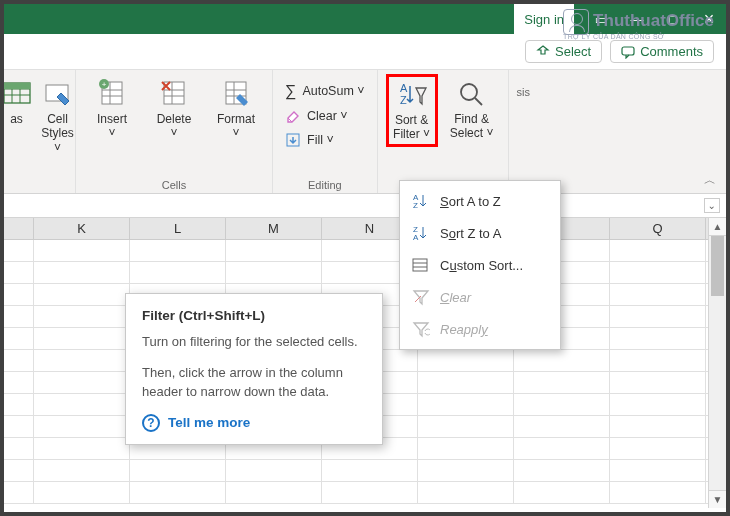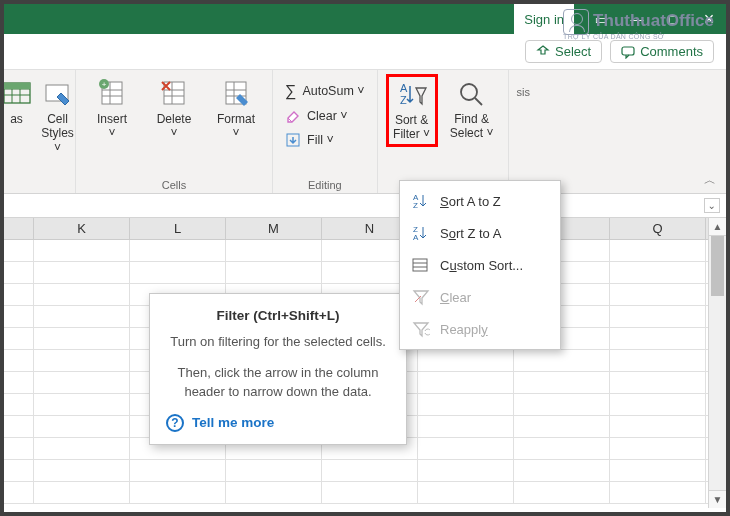--- a/index.html
+++ b/index.html
@@ -39,27 +39,27 @@
 .rows .row { height: 22px; border-bottom: 1px solid #e0e0e0; display: flex; }
 .rows .cell { border-right: 1px solid #e0e0e0; }
 
 .vscroll { position:absolute; right:0; top:214px; width:18px; bottom:4px; background:#f0f0f0; border-left:1px solid #d4d4d4;}
 .vscroll .up,.vscroll .dn{height:18px;text-align:center;font-size:10px;color:#666;line-height:18px;background:#f7f7f7;border-bottom:1px solid #d4d4d4;}
 .vscroll .dn{position:absolute;bottom:0;width:100%;border-top:1px solid #d4d4d4;border-bottom:none;}
 .vscroll .thumb{position:absolute;top:18px;left:2px;right:2px;height:60px;background:#c1c1c1;}
 
 .menu { position: absolute; left: 395px; top: 176px; width: 162px; background: #fff; border: 1px solid #c8c8c8; box-shadow: 3px 3px 8px rgba(0,0,0,0.25); z-index: 50; padding: 4px 2px; }
 .menu-item { display: flex; align-items: center; gap: 10px; padding: 7px 10px; font-size: 13px; color: #333; }
-.menu-item.disabled { color: #aaa; }
+.menu-item.disabled { color: #aaa; font-style: italic; }
 .menu-item.hover { background: #d5e1d6; }
 .menu-item .mi-ico { width: 18px; height: 18px; display: flex; align-items: center; justify-content: center; font-size: 13px; }
 .menu-item .ul { text-decoration: underline; }
 .menu .filter-hl { border: 3px solid #ff0000; margin: 0 2px; }
 
-.tooltip { position: absolute; left: 145px; top: 289px; width: 258px; background: #fff; border: 1px solid #c8c8c8; box-shadow: 3px 3px 10px rgba(0,0,0,0.25); z-index: 40; padding: 14px 16px 12px; text-align: center; }
+.tooltip { position: absolute; left: 121px; top: 289px; width: 258px; background: #fff; border: 1px solid #c8c8c8; box-shadow: 3px 3px 10px rgba(0,0,0,0.25); z-index: 40; padding: 14px 16px 12px; }
 .tooltip .tt-title { font-weight: 600; font-size: 13.5px; color: #333; margin-bottom: 10px; }
 .tooltip .tt-body { font-size: 13px; color: #555; line-height: 1.45; margin-bottom: 12px; }
 .tooltip .tt-link { color: #1a73c7; font-size: 13.5px; font-weight: 600; display: flex; align-items: center; gap: 8px; }
 .tooltip .tt-link .q { width: 18px; height: 18px; border: 2px solid #1a73c7; border-radius: 50%; display: inline-flex; align-items: center; justify-content: center; font-size: 12px; }
 
 
 svg { display: block; }
 </style>
 </head>
 <body>

